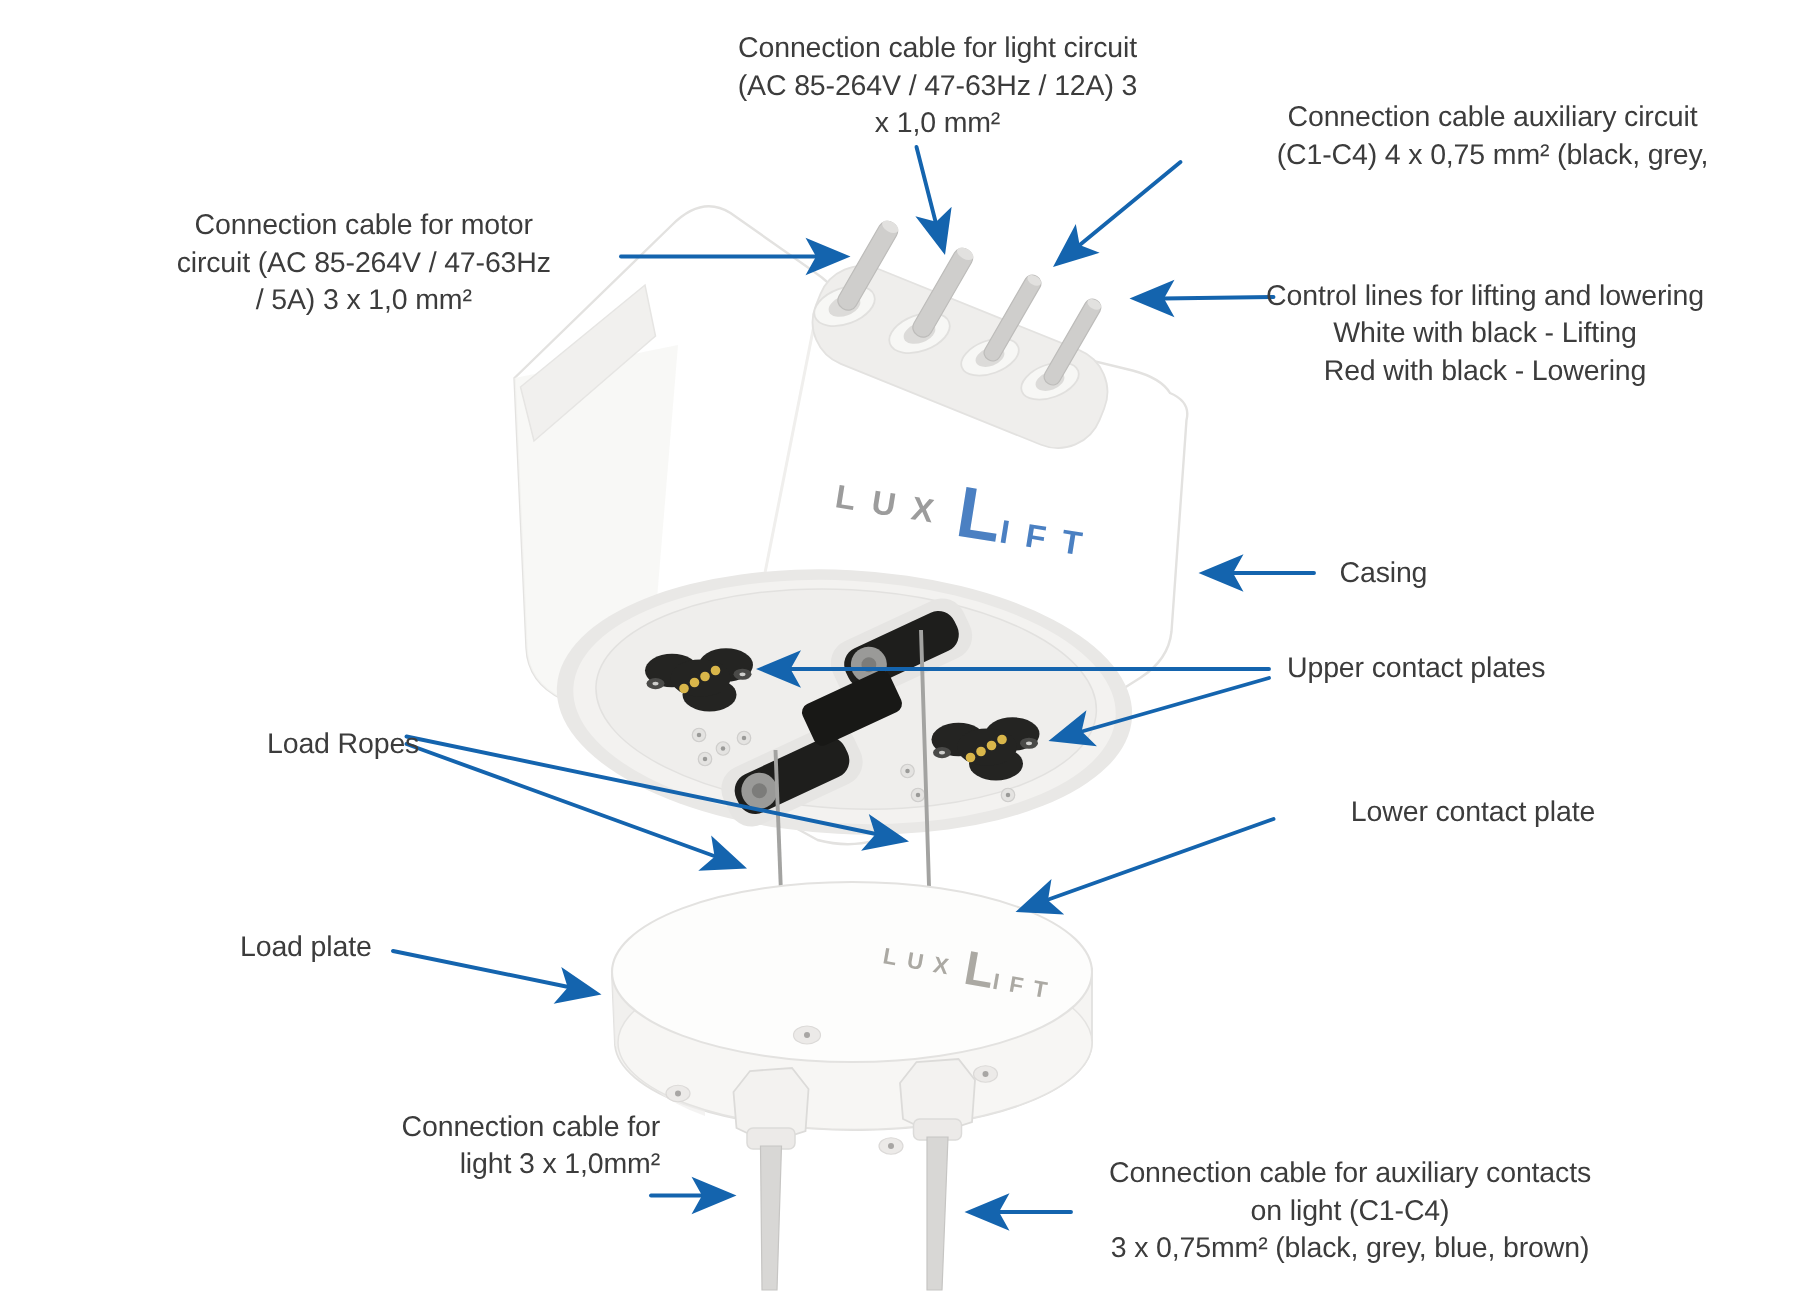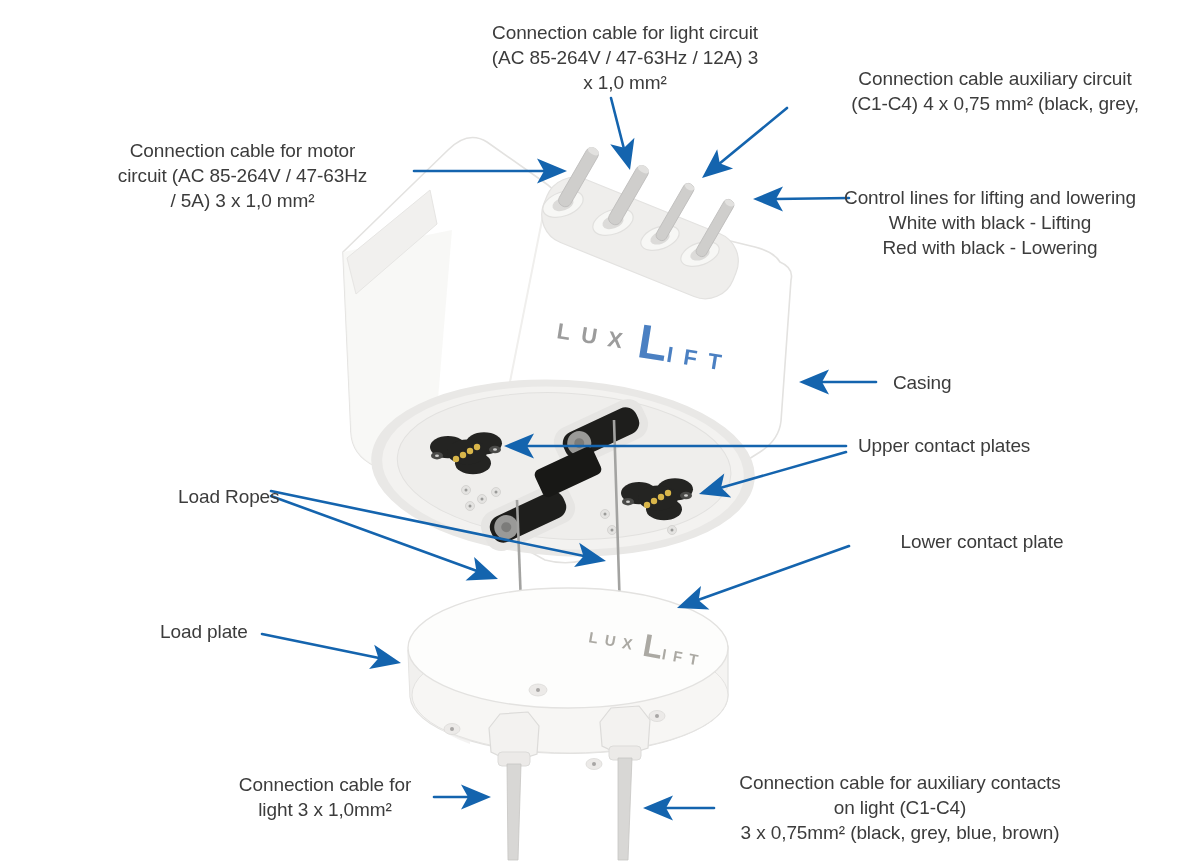--- a/index.html
+++ b/index.html
@@ -325,21 +325,21 @@
   </div>
 
   <div class="callout left" style="left:857px;top:529px;width:250px;text-align:center;">
     <div>Lower contact plate</div>
   </div>
 
   <div class="callout left" style="left:160px;top:619px;width:140px;">
     <div>Load plate</div>
   </div>
 
-  <div class="callout center" style="left:210px;top:772px;width:230px;">
+  <div class="callout center" style="left:210px;top:739px;width:230px;text-align:right;">
     <div>Connection cable for</div>
     <div>light 3 x 1,0mm²</div>
   </div>
 
   <div class="callout center" style="left:700px;top:770px;width:400px;">
     <div>Connection cable for auxiliary contacts</div>
     <div>on light (C1-C4)</div>
     <div>3 x 0,75mm² (black, grey, blue, brown)</div>
   </div>
 

